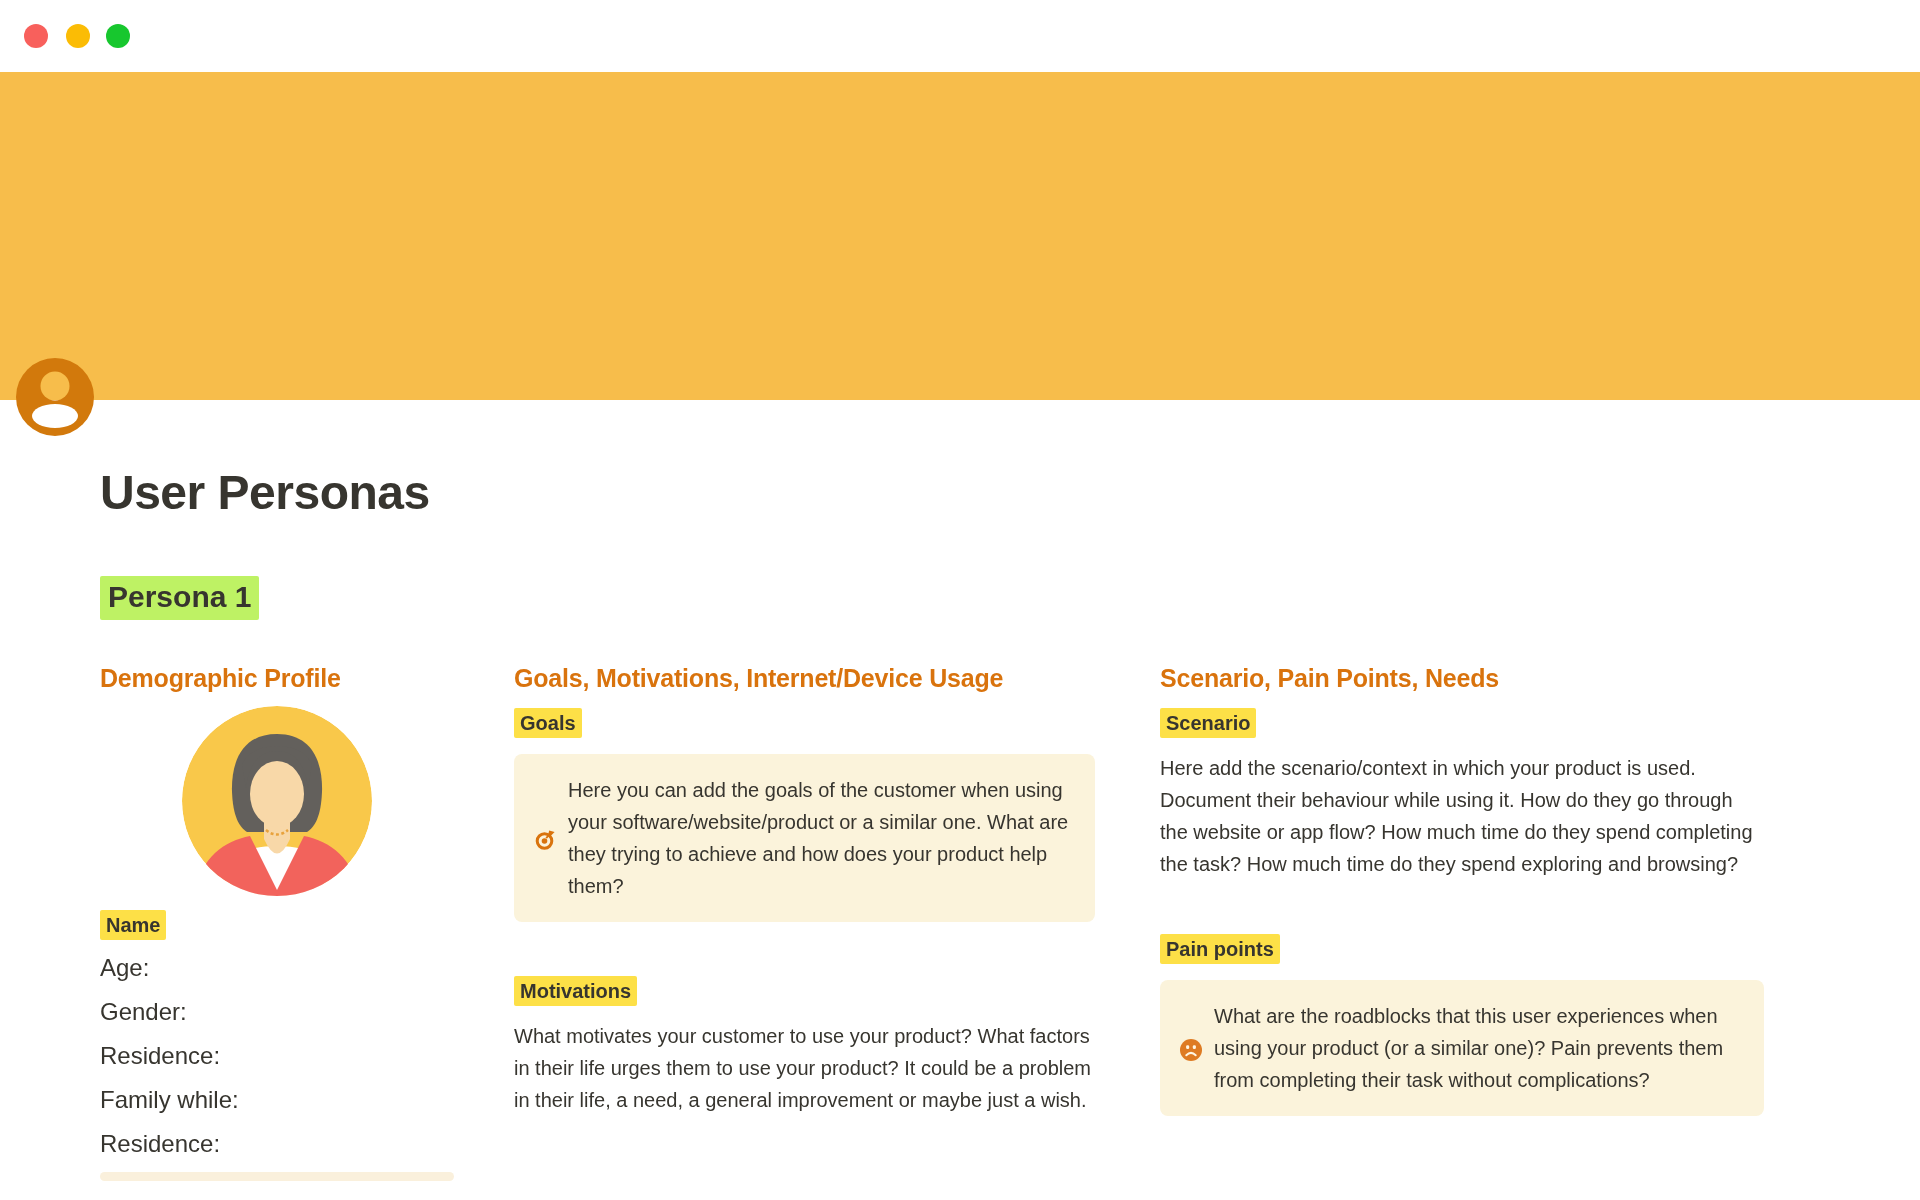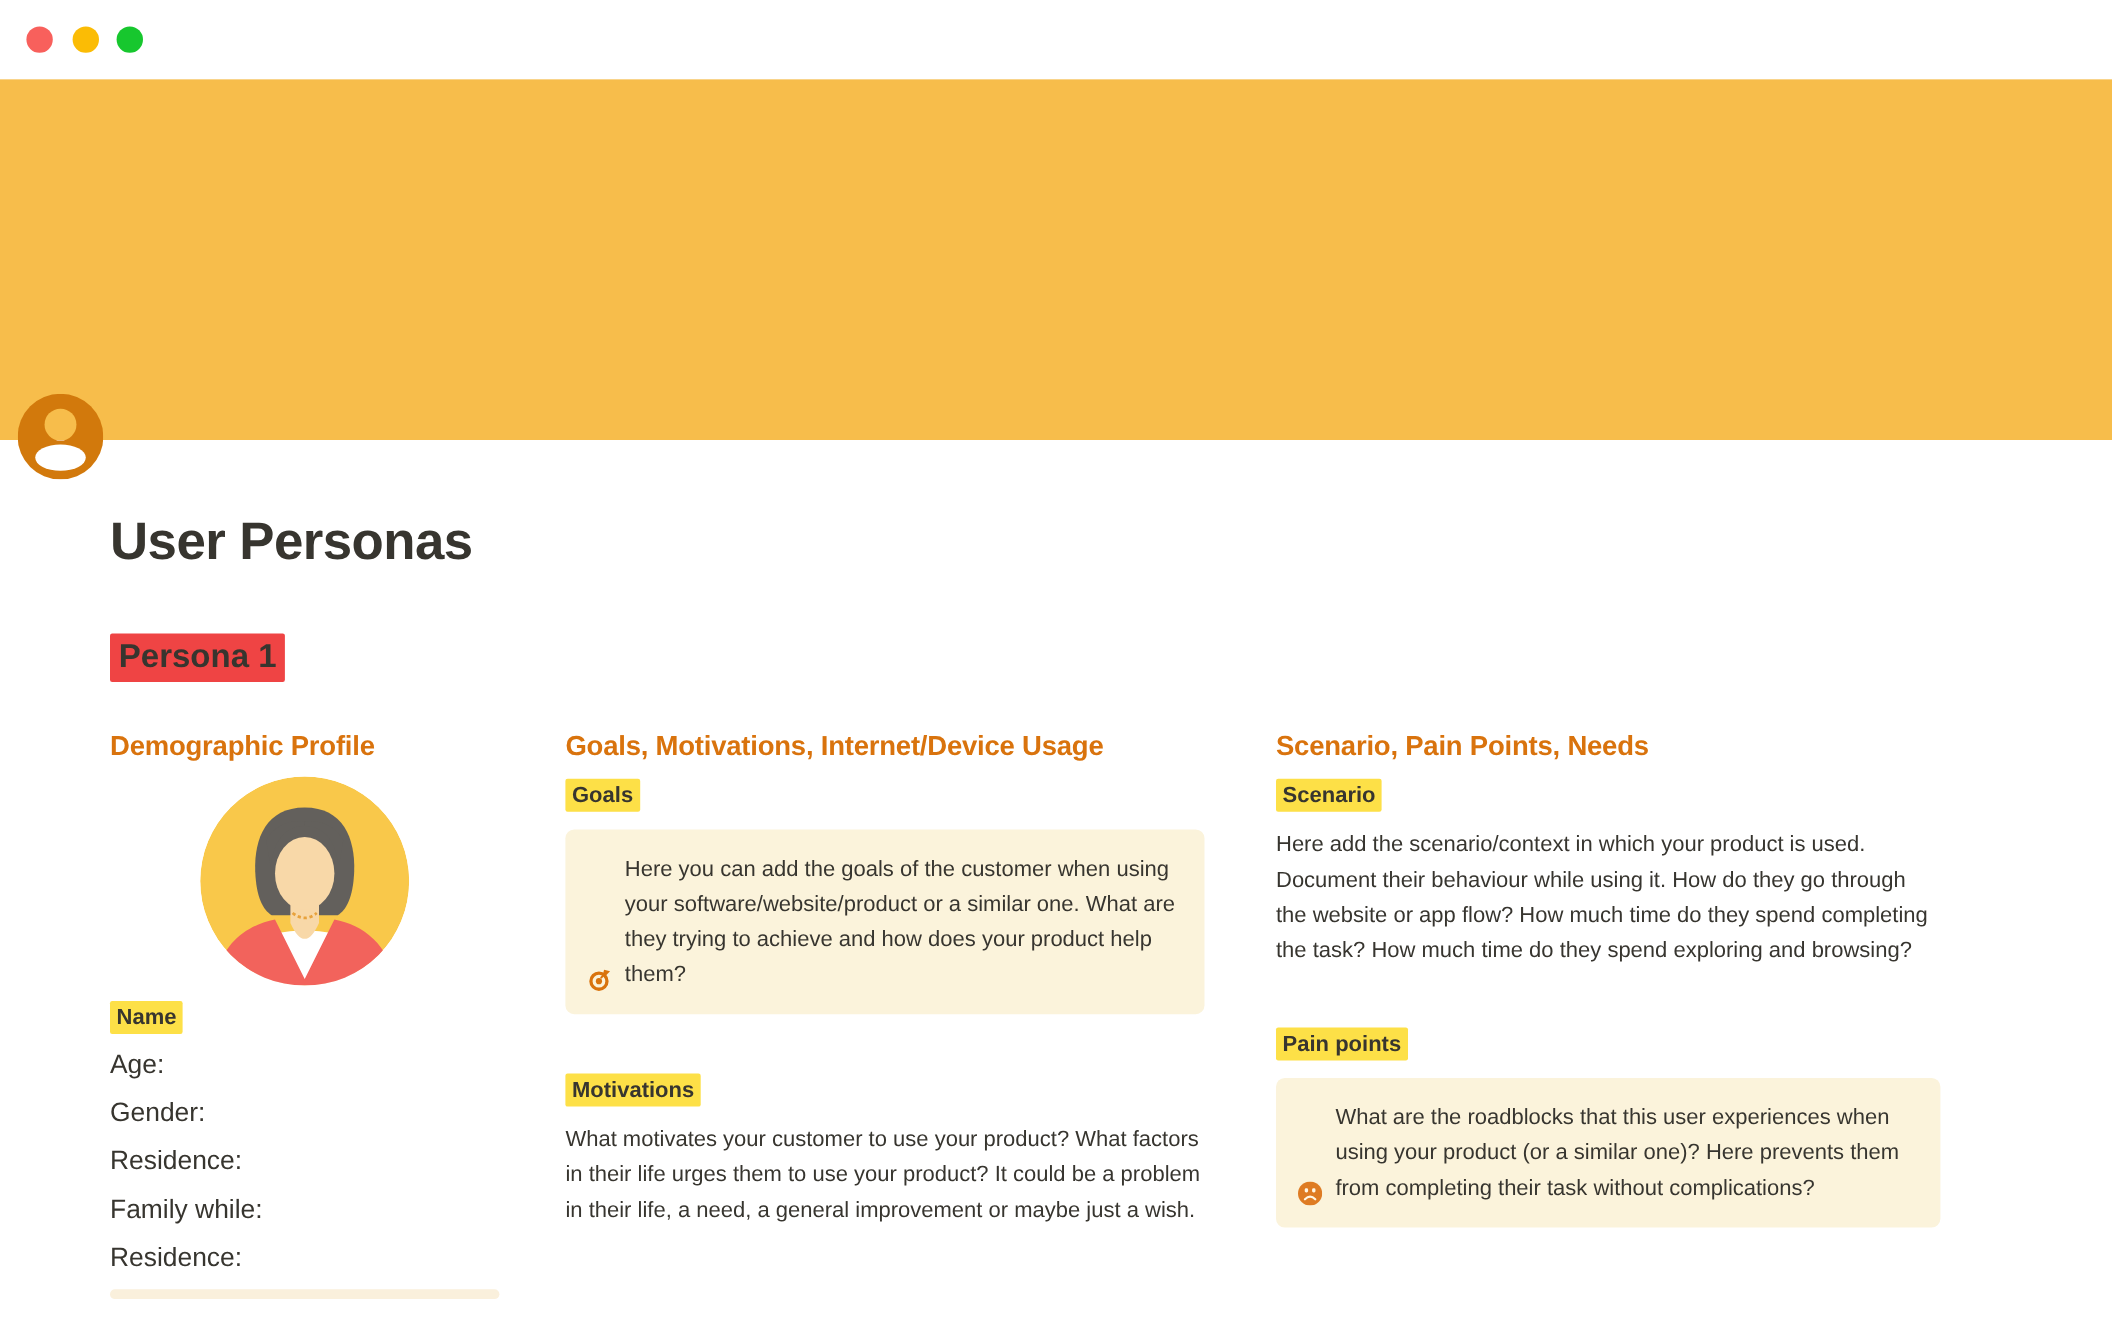--- a/index.html
+++ b/index.html
@@ -19,21 +19,21 @@
   .content { position:relative; padding:0 100px; }
   .page-icon { position:absolute; top:-42px; left:16px; width:78px; height:78px; }
   .page-title {
     margin:0; padding-top:64px;
     font-size:48px; line-height:1.2; font-weight:700; letter-spacing:-0.5px;
     color:#37352F;
   }
   .section-heading-row { margin-top:54px; }
   .section-heading {
     display:inline-block; margin:0;
-    background:#ef4444; border-radius:2px; padding:3px 8px 5px;
+    background:#bef264; border-radius:2px; padding:3px 8px 5px;
     font-size:30px; line-height:1.2; font-weight:700; color:#37352F;
   }
   
   .columns { display:flex; margin-top:42px; align-items:flex-start; }
   .col h3 {
     margin:0; font-size:25px; line-height:32px; font-weight:700;
     color:#D9730D; letter-spacing:-0.2px;
   }
   .col-1 { width:354px; }
   .col-2 { width:581px; margin-left:60px; }
@@ -46,21 +46,21 @@
     color:#37352F;
   }
   .mt14 { margin-top:14px; }
   .mt54 { margin-top:54px; }
   .fields p { margin:12px 0 0; font-size:24px; line-height:32px; }
   .body-text { margin:14px 0 0; font-size:20px; line-height:32px; }
   .empty-strip {
     height:9px; margin-top:12px; border-radius:5px; background:#FAF0DC;
   }
   .callout {
-    margin-top:16px; display:flex; align-items:flex-end;
+    margin-top:16px; display:flex; align-items:center;
     background:#FBF3DB; border-radius:8px; padding:20px 16px 20px 20px;
   }
   .callout-icon { flex:none; width:22px; height:22px; margin:4px 12px 0 0; }
   .callout-text { margin:0; font-size:20px; line-height:32px; color:#37352F; }
 </style>
 </head>
 <body>
 
 <div class="titlebar">
   <span class="dot dot-red"></span>
@@ -174,18 +174,18 @@
         <span class="hl-label">Pain points</span>
       </p>
 
       <div class="callout">
         <svg class="callout-icon" viewBox="0 0 22 22">
           <circle cx="11" cy="11" r="11" fill="#DE7B23"></circle>
           <rect x="6.1" y="6.3" width="3.1" height="3.8" rx="1.3" fill="#FFF6E4"></rect>
           <rect x="12.8" y="6.3" width="3.1" height="3.8" rx="1.3" fill="#FFF6E4"></rect>
           <path d="M6.3 16.2 Q 11 11.6 15.7 16.2" stroke="#FFF6E4" stroke-width="2" fill="none" stroke-linecap="round"></path>
         </svg>
-        <p class="callout-text">What are the roadblocks that this user experiences when using your product (or a similar one)? Here prevents them from completing their task without complications?</p>
+        <p class="callout-text">What are the roadblocks that this user experiences when using your product (or a similar one)? Pain prevents them from completing their task without complications?</p>
       </div>
     </div>
 
   </div>
 </div>
 
 </body></html>

